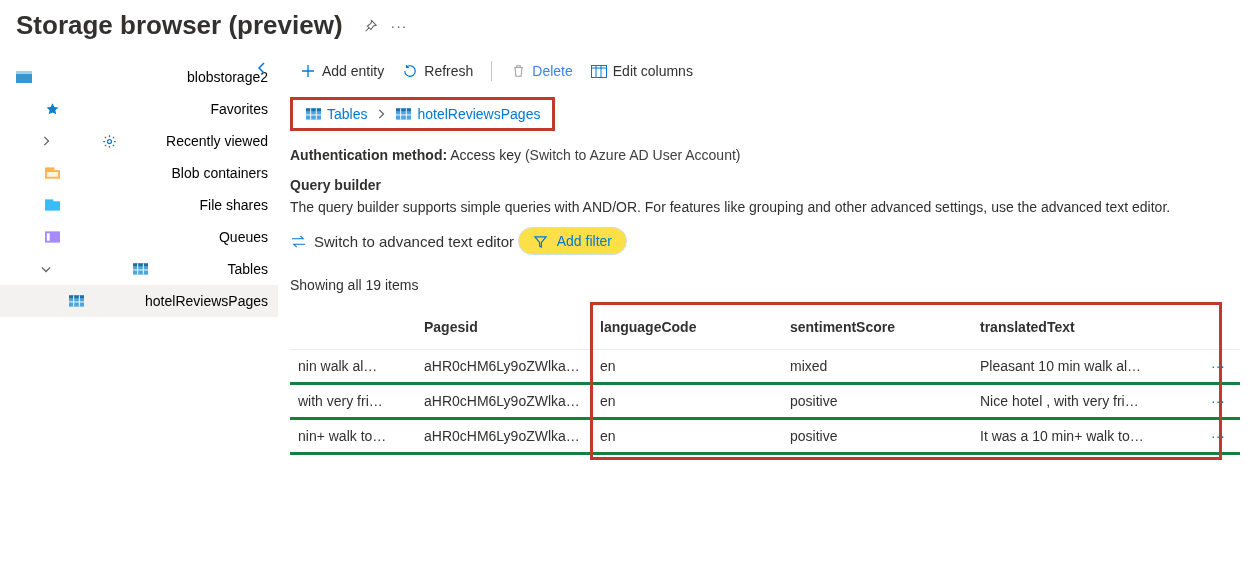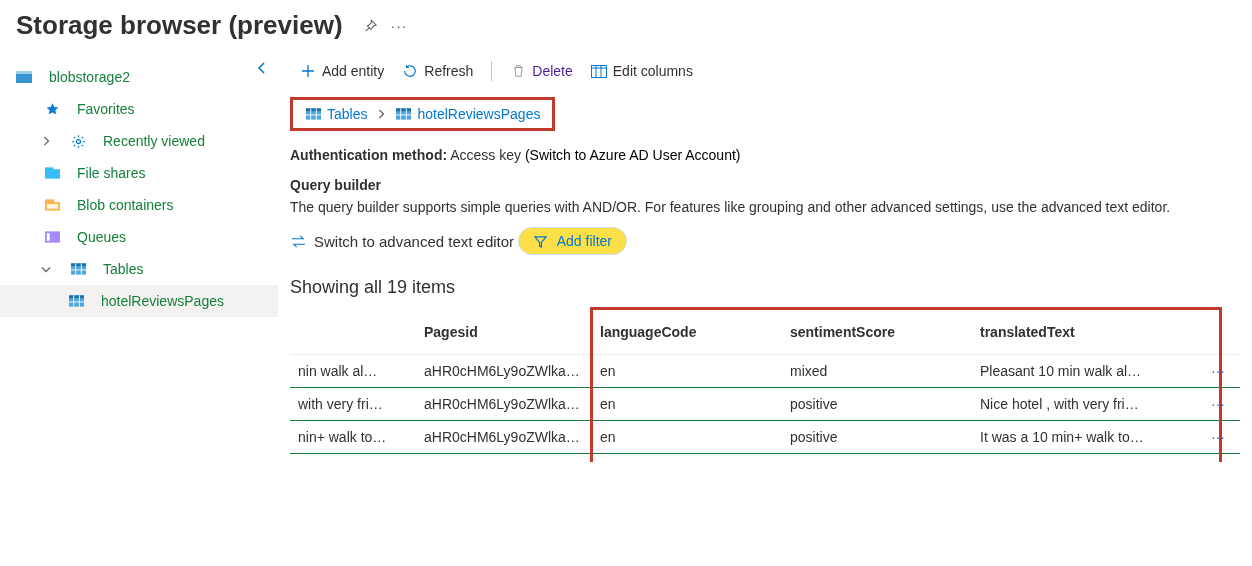--- a/index.html
+++ b/index.html
@@ -48,23 +48,24 @@
       top: 6px;
       color: #0078d4;
       cursor: pointer;
       font-size: 14px;
     }
     .sidebar-item {
       display: flex;
       align-items: center;
       padding: 8px 10px 8px 16px;
       font-size: 14px;
-      color: #15803d;
+      color: #000000;
       cursor: pointer;
       gap: 17px;
+      justify-content: space-between;
     }
     .sidebar-item.level1 { padding-left: 44px; }
     .sidebar-item.level2 { padding-left: 68px; }
     .sidebar-item.selected { background: #f3f2f1; }
     .sidebar-item.expander { padding-left: 18px; margin-left: 21px; }
     .expander-icn { width: 14px; display:inline-flex; justify-content:center; color:#605e5c;}
     .icn { display:inline-flex; align-items:center; justify-content:center; width:16px; height:16px; }
     .main {
       flex: 1;
       padding: 0 12px 8px 12px;
@@ -77,21 +78,21 @@
       text-align: right;
     }
     .toolbar-btn {
       display: flex;
       align-items: center;
       gap: 6px;
       font-size: 14px;
       color: #323130;
       cursor: pointer;
     }
-    .toolbar-btn.disabled { color: #4c1d95; cursor: default; }
+    .toolbar-btn.disabled { color: #3b82f6; cursor: default; }
     .toolbar-sep { width:1px; height:20px; background:#c8c6c4; }
     .crumbs-box {
       display: inline-flex;
       align-items: center;
       gap: 9px;
       padding: 6px 12px;
       border: 3px solid #c0392b;
       margin-top: 8px;
       margin-bottom: 4px;
     }
@@ -102,21 +103,21 @@
       font-size: 14px;
       color: #0078d4;
       cursor: pointer;
     }
     .crumb-sep { color: #605e5c; }
     .auth-line {
       padding: 12px 0 4px 0;
       font-size: 14px;
     }
     .auth-line strong { font-weight: 600; }
-    .auth-line a { color: #000000; text-decoration: none; cursor:pointer; }
+    .auth-line a { color: #404040; text-decoration: none; cursor:pointer; }
     .qb-head {
       font-weight: 600;
       font-size: 14px;
       padding: 10px 0 6px 0;
     }
     .qb-desc {
       font-size: 14px;
       padding-bottom: 12px;
     }
     .switch-editor {
@@ -134,21 +135,21 @@
       padding: 5px 14px;
       border: 1px solid #c7e0f4;
       border-radius: 16px;
       color: #0078d4;
       background: #fde047;
       cursor: pointer;
       font-size: 14px;
       margin-bottom: 22px;
     }
     .count-line {
-      font-size: 18px;
+      font-size: 14px;
       padding-bottom: 18px;
     }
     .table-wrap {
       position: relative;
     }
     .overlay-box {
       position: absolute;
       border: 3px solid #c0392b;
       top: -9px;
       height: 158px;
@@ -159,21 +160,21 @@
       border-collapse: collapse;
       table-layout: fixed;
     }
     th, td {
       text-align: left;
       font-size: 14px;
       padding: 8px 8px;
       white-space: nowrap;
       overflow: hidden;
       text-overflow: ellipsis;
-      border-bottom: 1px solid #15803d;
+      border-bottom: 3px solid #15803d;
     }
     th { font-weight: 600; border-bottom: 1px solid #edebe9; padding-bottom: 14px;}
     .row-more { color:#0078d4; text-align:center; cursor:pointer;}
     col.c0 { width: 126px; }
     col.c1 { width: 176px; }
     col.c2 { width: 190px; }
     col.c3 { width: 190px; }
     col.c4 { width: 224px; }
     col.c5 { width: 44px; }
   </style>
@@ -228,36 +229,36 @@
             <circle cx="12" cy="12" r="3.2" fill="none" stroke="#0a7dd4" stroke-width="2"></circle>
             <path fill="none" stroke="#0a7dd4" stroke-width="2" d="M12 2v3M12 19v3M2 12h3M19 12h3M4.6 4.6l2 2M17.4 17.4l2 2M4.6 19.4l2-2M17.4 6.6l2-2"></path>
           </svg>
       </span>
       <span>Recently viewed</span>
     </div>
 
     <div class="sidebar-item level1">
       <span class="icn">
         <svg width="15" height="12" viewBox="0 0 16 12">
-            <rect x="0" y="2" width="16" height="10" fill="#38bdf8"></rect>
-            <rect x="0" y="0" width="9" height="4" fill="#38bdf8"></rect>
-          </svg>
-      </span>
-      <span>File shares</span>
-    </div>
-
-    <div class="sidebar-item level1">
-      <span class="icn">
-        <svg width="15" height="12" viewBox="0 0 16 12">
             <rect x="0" y="3" width="16" height="9" fill="#ffb34d"></rect>
             <rect x="0" y="0" width="10" height="4" fill="#ffb34d"></rect>
             <rect x="2" y="5" width="12" height="5" fill="#fff4e0"></rect>
           </svg>
       </span>
       <span>Blob containers</span>
+    </div>
+
+    <div class="sidebar-item level1">
+      <span class="icn">
+        <svg width="15" height="12" viewBox="0 0 16 12">
+            <rect x="0" y="2" width="16" height="10" fill="#38bdf8"></rect>
+            <rect x="0" y="0" width="9" height="4" fill="#38bdf8"></rect>
+          </svg>
+      </span>
+      <span>File shares</span>
     </div>
 
     <div class="sidebar-item level1">
       <span class="icn">
         <svg width="15" height="12" viewBox="0 0 16 12">
             <rect x="0" y="0" width="16" height="12" fill="#a78bfa"></rect>
             <rect x="2" y="2" width="3" height="8" fill="#fff"></rect>
           </svg>
       </span>
       <span>Queues</span>

